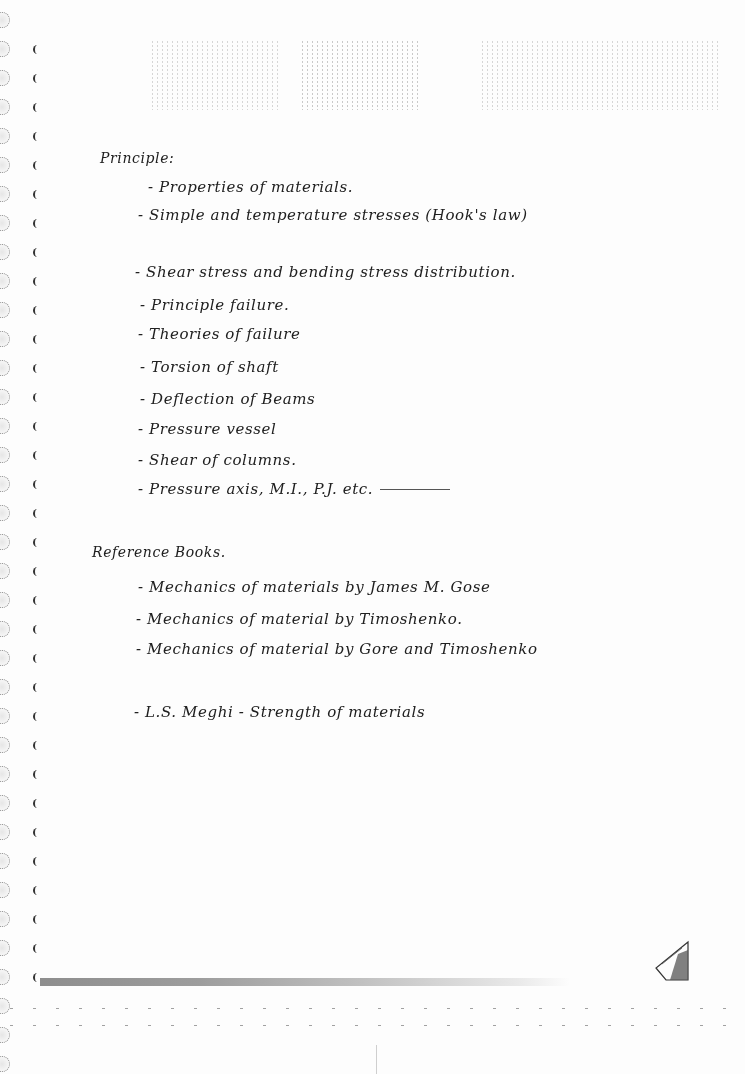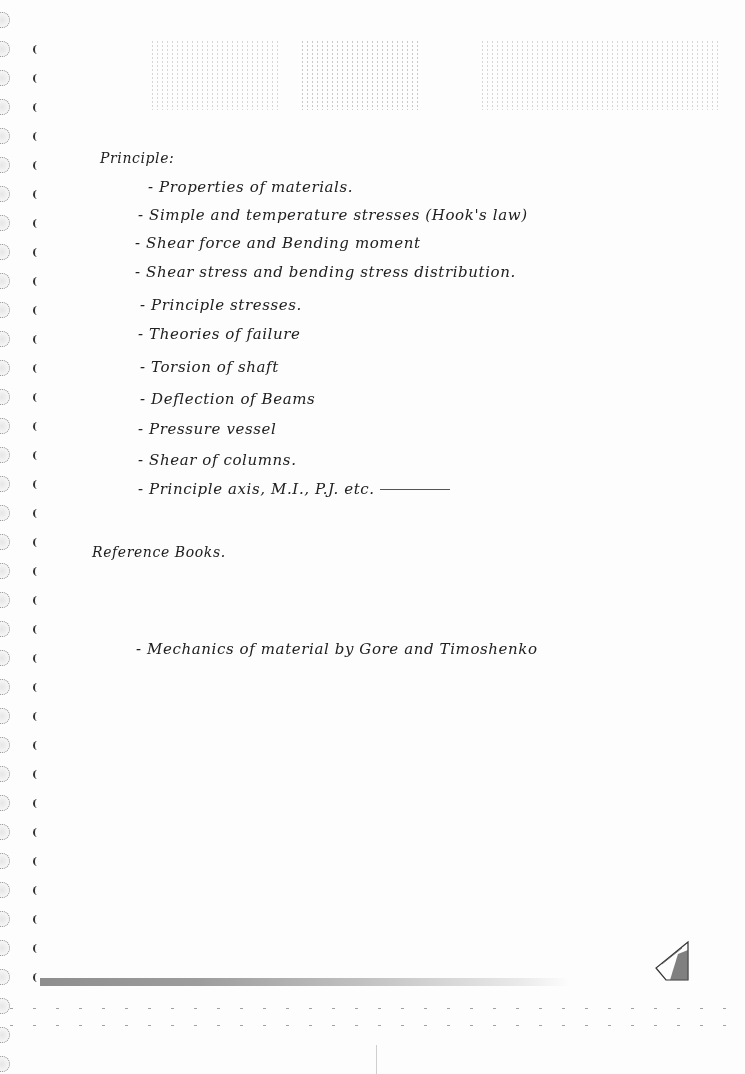--- a/index.html
+++ b/index.html
@@ -178,34 +178,36 @@
     </div>
 
   <div class="scan-noise" style="left:150px; width:130px;"></div>
   <div class="scan-noise" style="left:300px; width:120px; opacity:0.6;"></div>
   <div class="scan-noise" style="left:480px; width:240px;"></div>
 
   <div class="hw heading" style="left:100px; top:150px;">Principle:</div>
 
   <div class="hw item" style="left:148px; top:178px;">Properties of materials.</div>
   <div class="hw item" style="left:138px; top:206px;">Simple and temperature stresses (Hook's law)</div>
-  <div class="hw item" style="left:135px; top:234px;">Shear force and Bending moment</div>
   <div class="hw item" style="left:135px; top:263px;">Shear stress and bending stress distribution.</div>
-  <div class="hw item" style="left:140px; top:296px;">Principle stresses.</div>
+  <div class="hw item" style="left:140px; top:296px;">Principle failure.</div>
   <div class="hw item" style="left:138px; top:325px;">Theories of failure</div>
   <div class="hw item" style="left:140px; top:358px;">Torsion of shaft</div>
   <div class="hw item" style="left:140px; top:390px;font-style:italic;">Deflection of Beams</div>
   <div class="hw item" style="left:138px; top:420px;">Pressure vessel</div>
   <div class="hw item" style="left:138px; top:451px;">Shear of columns.</div>
-  <div class="hw item" style="left:138px; top:480px;">Principle axis, M.I., P.J. etc.</div>
+  <div class="hw item" style="left:138px; top:480px;">Pressure axis, M.I., P.J. etc.</div>
   <div class="strike-line" style="left:380px; top:489px; width:70px;"></div>
 
   <div class="hw heading" style="left:92px; top:544px;">Reference Books.</div>
 
+  <div class="hw item" style="left:138px; top:578px;">Mechanics of materials by James M. Gose</div>
+  <div class="hw item" style="left:136px; top:610px;">Mechanics of material by Timoshenko.</div>
   <div class="hw item" style="left:136px; top:640px;">Mechanics of material by Gore and Timoshenko</div>
+  <div class="hw item" style="left:134px; top:703px;">L.S. Meghi - Strength of materials</div>
 
   <div class="bottom-smear"></div>
   <div class="dot-row"></div>
   <div class="center-fold"></div>
 
   <svg class="page-corner-icon" viewBox="0 0 38 42">
     <path d="M36 2 L4 28 L14 40 L36 40 Z" fill="none" stroke="#333" stroke-width="1.2"></path>
     <path d="M26 14 L36 10 L36 40 L18 40 Z" fill="#555" opacity="0.75"></path>
     <path d="M10 24 L30 8" stroke="#555" stroke-width="0.8"></path>
   </svg>

